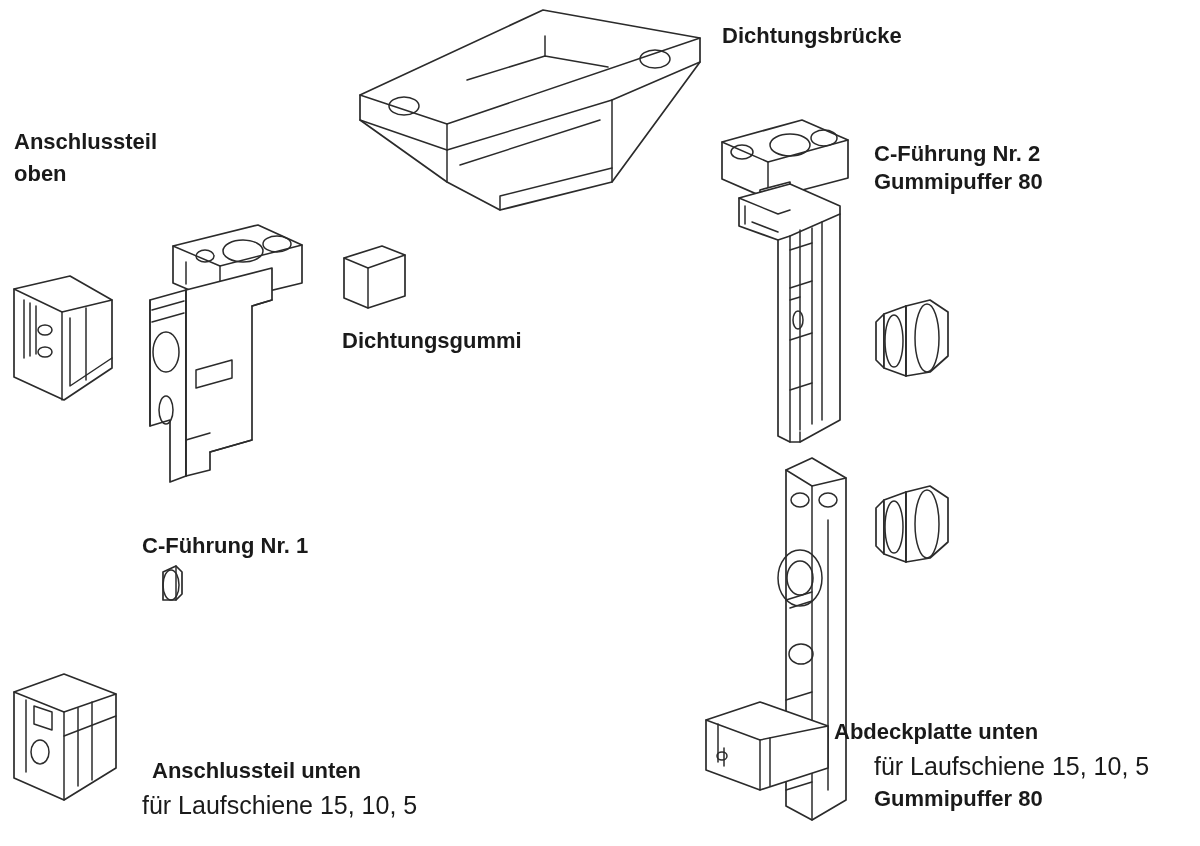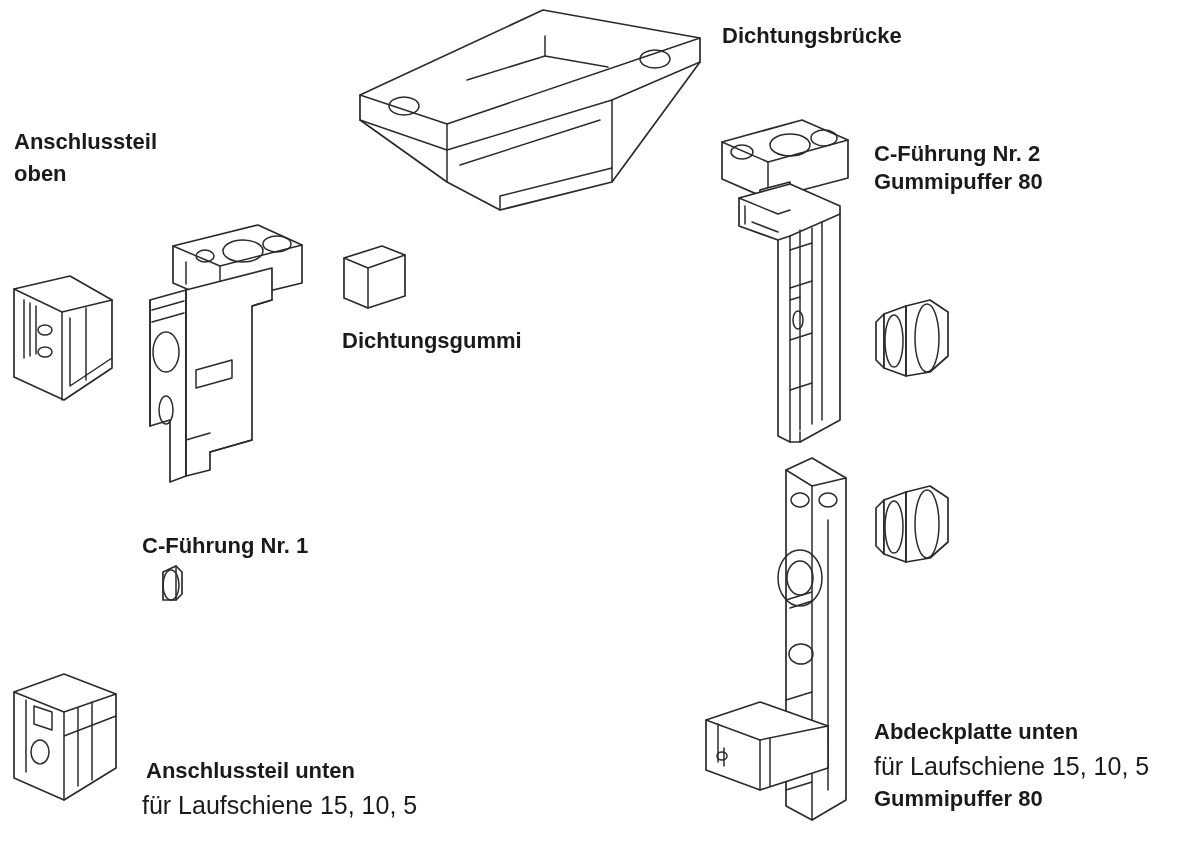--- a/index.html
+++ b/index.html
@@ -193,20 +193,20 @@
   <div class="lbl bold fs22" style="left:14px; top:160px;">oben</div>
 
   <div class="lbl bold fs22" style="left:874px; top:140px;">C-Führung Nr. 2</div>
   <div class="lbl bold fs22" style="left:874px; top:168px;">Gummipuffer 80</div>
 
   <div class="lbl bold fs22" style="left:342px; top:327px;">Dichtungsgummi</div>
 
   <div class="lbl bold fs22" style="left:142px; top:516px;margin-top:16px;">C-Führung Nr. 1</div>
 
 
-  <div class="lbl bold fs22" style="left:146px; top:757px;">Anschlussteil unten</div>
+  <div class="lbl bold fs22" style="left:152px; top:757px;">Anschlussteil unten</div>
   <div class="lbl reg fs21" style="left:142px; top:789px;">für Laufschiene 15, 10, 5</div>
 
-  <div class="lbl bold fs22" style="left:874px; top:718px;">Abdeckplatte unten</div>
+  <div class="lbl bold fs22" style="left:834px; top:718px;">Abdeckplatte unten</div>
   <div class="lbl reg fs21" style="left:874px; top:750px;">für Laufschiene 15, 10, 5</div>
   <div class="lbl bold fs22" style="left:874px; top:785px;">Gummipuffer 80</div>
 
 </div>
 
 </body></html>

